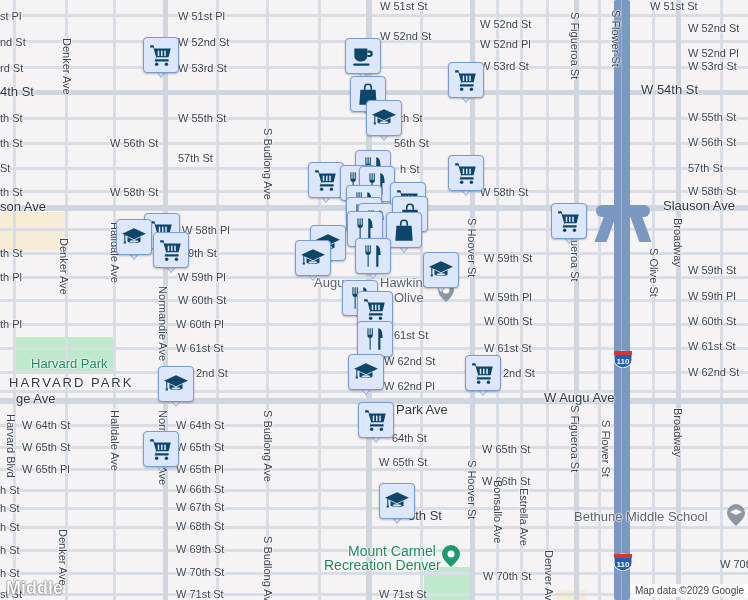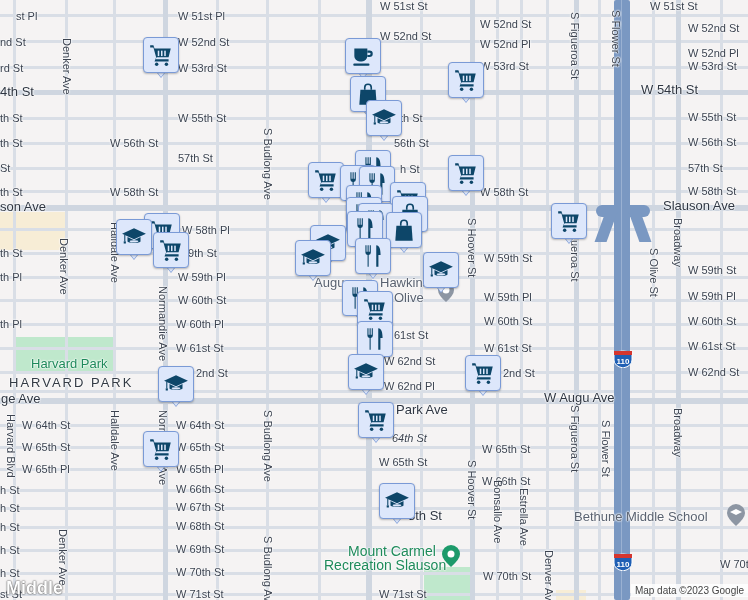--- a/index.html
+++ b/index.html
@@ -105,21 +105,21 @@
   </div>
   <div class="shield" style="left:613px;top:553px;">
     <svg viewBox="0 0 20 18" width="20" height="18">
         <path d="M1 3 Q10 -1 19 3 L19 10 Q19 16 10 18 Q1 16 1 10Z" fill="#1f5fb4" stroke="#fff" stroke-width="1"></path>
         <rect x="1" y="1" width="18" height="4" fill="#d5362f"></rect>
         <text x="10" y="14" font-size="8" fill="#fff" text-anchor="middle" font-family="Liberation Sans, sans-serif" font-weight="bold">110</text>
       </svg>
   </div>
 
   <div id="labels">
-      <div class="lbl" style="left: 16px; top: 10px;">st Pl</div>
+      <div class="lbl" style="left: 0px; top: 10px;">st Pl</div>
       <div class="lbl" style="left: 178px; top: 10px;">W 51st Pl</div>
       <div class="lbl" style="left: 380px; top: 0px;">W 51st St</div>
       <div class="lbl" style="left: 650px; top: 0px;">W 51st St</div>
       <div class="lbl" style="left: 0px; top: 36px;">nd St</div>
       <div class="lbl" style="left: 178px; top: 36px;">W 52nd St</div>
       <div class="lbl" style="left: 380px; top: 30px;">W 52nd St</div>
       <div class="lbl" style="left: 480px; top: 18px;">W 52nd St</div>
       <div class="lbl" style="left: 688px; top: 22px;">W 52nd St</div>
       <div class="lbl" style="left: 480px; top: 38px;">W 52nd Pl</div>
       <div class="lbl" style="left: 688px; top: 47px;">W 52nd Pl</div>
@@ -163,26 +163,26 @@
       <div class="lbl" style="left: 176px; top: 318px;">W 60th Pl</div>
       <div class="lbl" style="left: 176px; top: 342px;">W 61st St</div>
       <div class="lbl" style="left: 394px; top: 329px;">61st St</div>
       <div class="lbl" style="left: 484px; top: 342px;">W 61st St</div>
       <div class="lbl" style="left: 688px; top: 340px;">W 61st St</div>
       <div class="lbl" style="left: 196px; top: 367px;">2nd St</div>
       <div class="lbl" style="left: 384px; top: 355px;">W 62nd St</div>
       <div class="lbl" style="left: 503px; top: 367px;">2nd St</div>
       <div class="lbl" style="left: 688px; top: 366px;">W 62nd St</div>
       <div class="lbl" style="left: 384px; top: 380px;">W 62nd Pl</div>
-      <div class="lbl big" style="left: 1px; top: 393px;">ge Ave</div>
+      <div class="lbl big" style="left: 16px; top: 393px;">ge Ave</div>
       <div class="lbl big" style="left: 396px; top: 404px;">Park Ave</div>
       <div class="lbl big" style="left: 544px; top: 392px;">W Augu Ave</div>
       <div class="lbl" style="left: 22px; top: 419px;">W 64th St</div>
       <div class="lbl" style="left: 176px; top: 419px;">W 64th St</div>
-      <div class="lbl" style="left: 392px; top: 432px; font-style: italic;">64th St</div>
+      <div class="lbl" style="left: 392px; top: 432px;">64th St</div>
       <div class="lbl" style="left: 22px; top: 441px;">W 65th St</div>
       <div class="lbl" style="left: 176px; top: 441px;">W 65th St</div>
       <div class="lbl" style="left: 379px; top: 456px;">W 65th St</div>
       <div class="lbl" style="left: 482px; top: 443px;">W 65th St</div>
       <div class="lbl" style="left: 22px; top: 463px;">W 65th Pl</div>
       <div class="lbl" style="left: 176px; top: 463px;">W 65th Pl</div>
       <div class="lbl" style="left: 0px; top: 484px;">h St</div>
       <div class="lbl" style="left: 176px; top: 483px;">W 66th St</div>
       <div class="lbl" style="left: 482px; top: 475px;">W 66th St</div>
       <div class="lbl" style="left: 0px; top: 502px;">h St</div>
@@ -230,21 +230,21 @@
   <div class="lbl school" style="left:314px;top:277px;">Augu</div>
   <div class="lbl school" style="left:380px;top:277px;">Hawkins</div>
   <div class="lbl school" style="left:394px;top:292px;">Olive</div>
   <div class="pin" style="left:438px;top:282px;">
     <svg width="16" height="20" viewBox="0 0 16 20">
         <path d="M8 0 A8 8 0 0 1 16 8 Q16 13 8 20 Q0 13 0 8 A8 8 0 0 1 8 0Z" fill="#8d96a3"></path>
         <circle cx="8" cy="8" r="3.5" fill="#fff"></circle>
       </svg>
   </div>
   <div class="lbl park" style="left:348px;top:545px;font-size:14px;">Mount Carmel</div>
-  <div class="lbl park" style="left:324px;top:559px;font-size:14px;">Recreation Slauson</div>
+  <div class="lbl park" style="left:324px;top:559px;font-size:14px;">Recreation Denver</div>
   <div class="pin" style="left:442px;top:545px;">
     <svg width="18" height="22" viewBox="0 0 18 22">
         <path d="M9 0 A9 9 0 0 1 18 9 Q18 14 9 22 Q0 14 0 9 A9 9 0 0 1 9 0Z" fill="#1c9a6a"></path>
         <circle cx="9" cy="9" r="3.5" fill="#fff"></circle>
       </svg>
   </div>
   <div class="lbl school" style="left:574px;top:511px;">Bethune Middle School</div>
   <div class="pin" style="left:727px;top:504px;">
     <svg width="18" height="22" viewBox="0 0 18 22">
         <path d="M9 0 A9 9 0 0 1 18 9 Q18 14 9 22 Q0 14 0 9 A9 9 0 0 1 9 0Z" fill="#8d96a3"></path>
@@ -696,14 +696,14 @@
               <ellipse cx="12" cy="16" rx="4" ry="1" fill="#dde7fb"></ellipse>
               <rect x="3" y="10" width="1" height="6"></rect>
               <rect x="2.5" y="16" width="2" height="2"></rect>
             </svg>
           </span>
         </div>
       </div>
     </div>
 
   <div class="logo">Middle</div>
-  <div class="attrib">Map data ©2023 Google</div>
+  <div class="attrib">Map data ©2029 Google</div>
 </div>
 
 </body></html>

